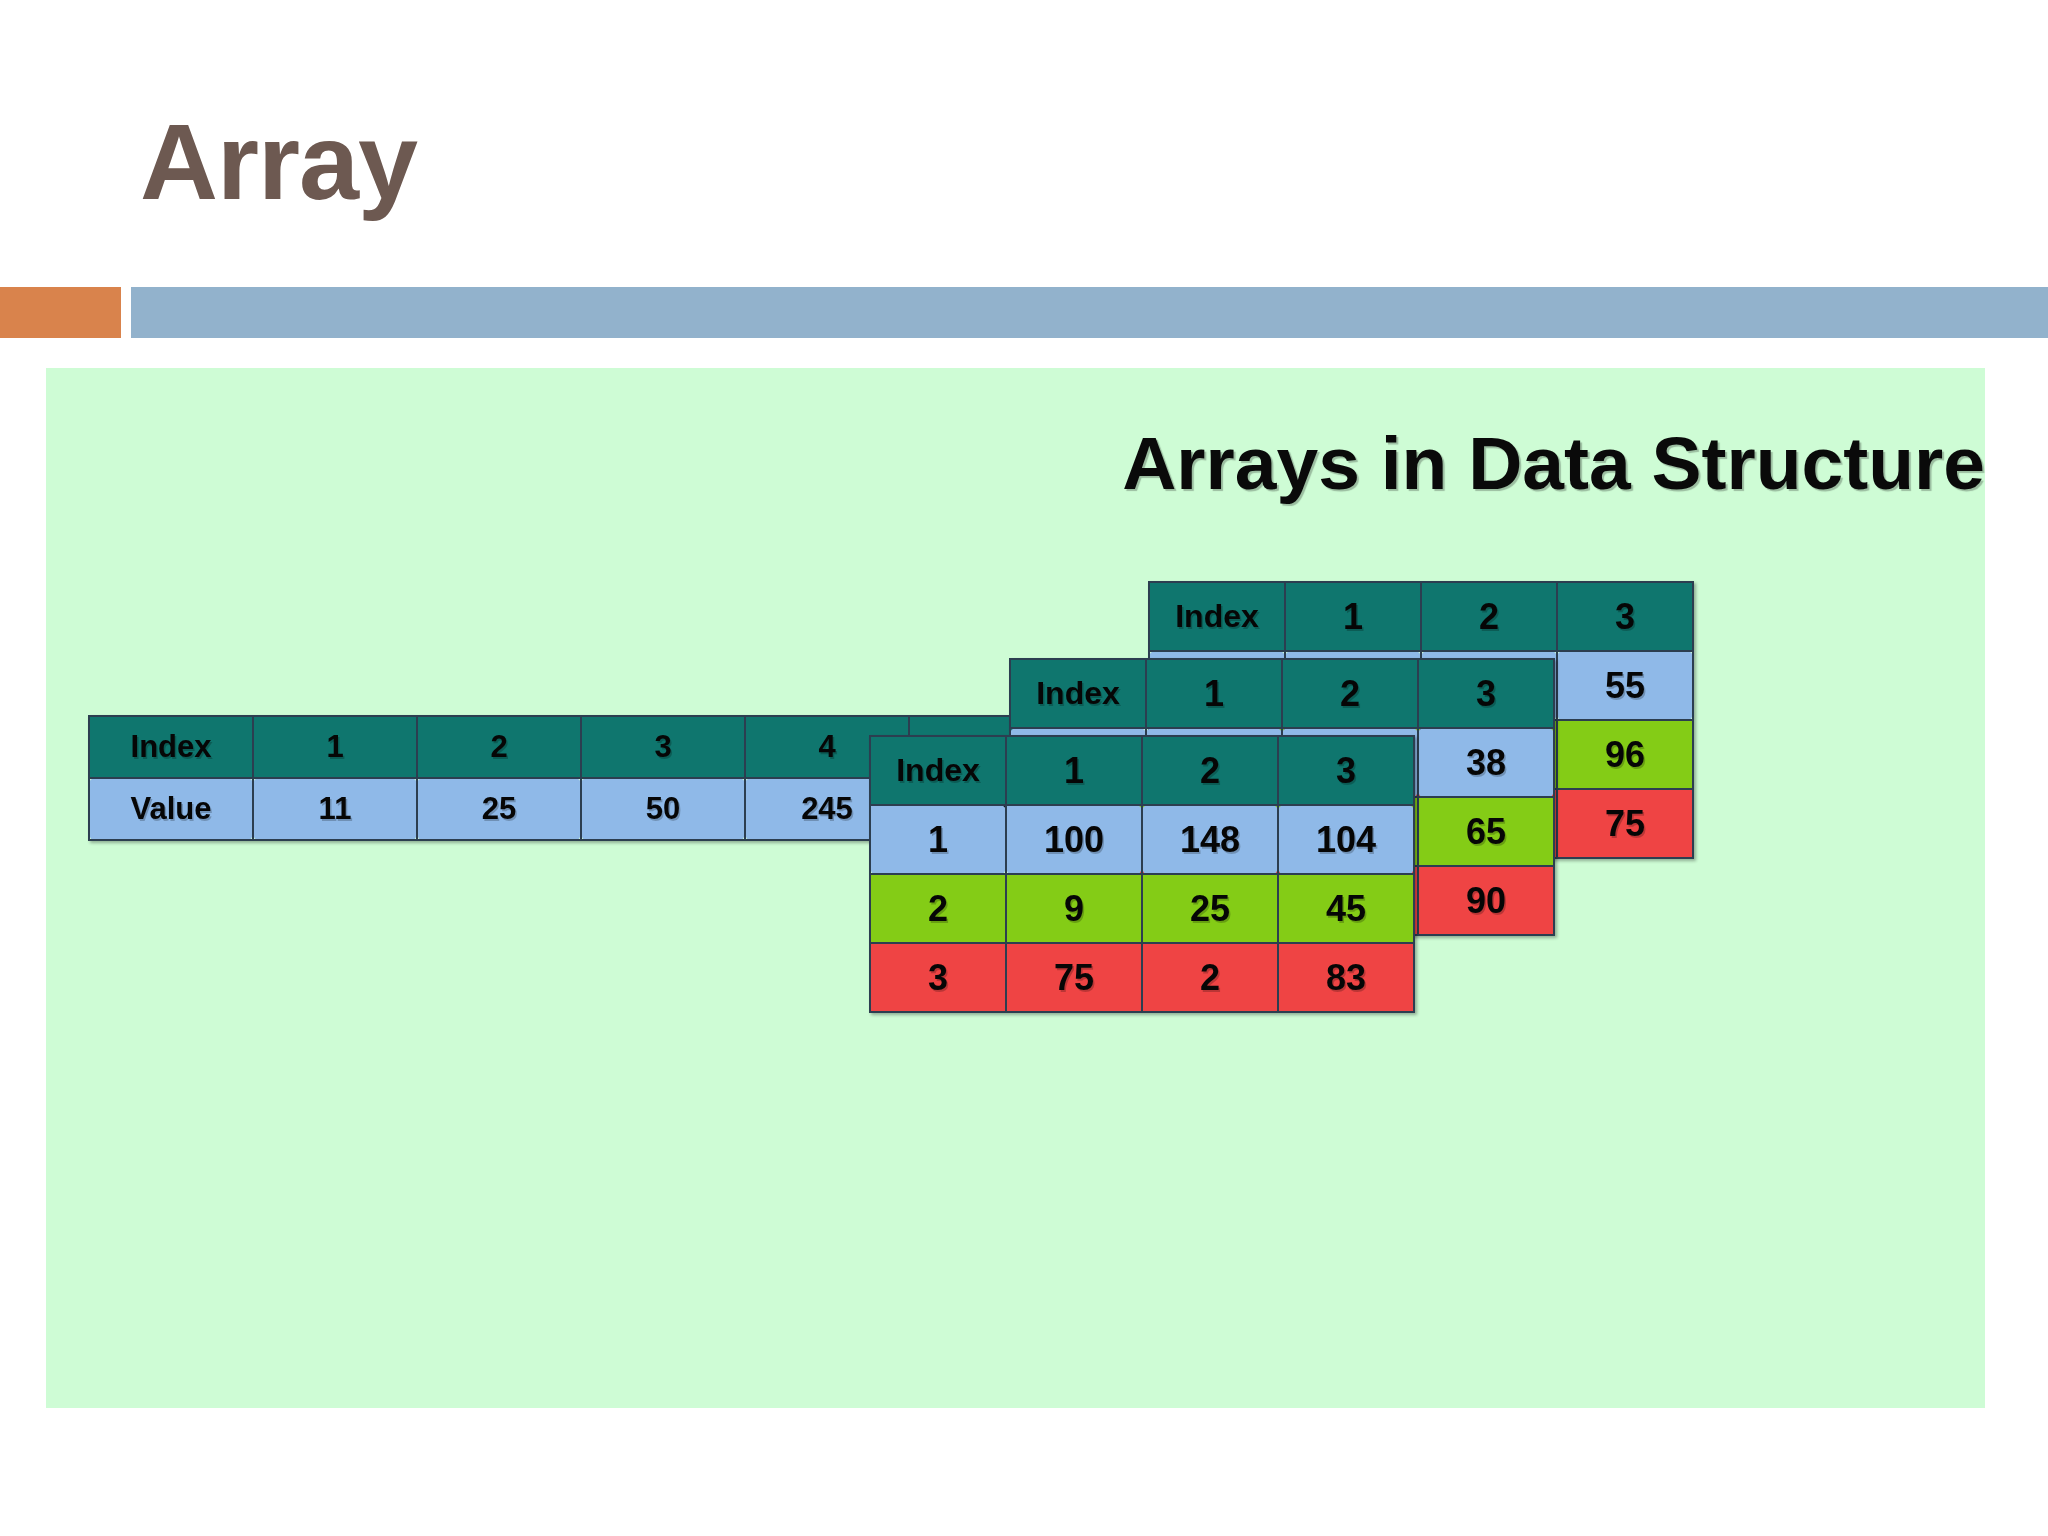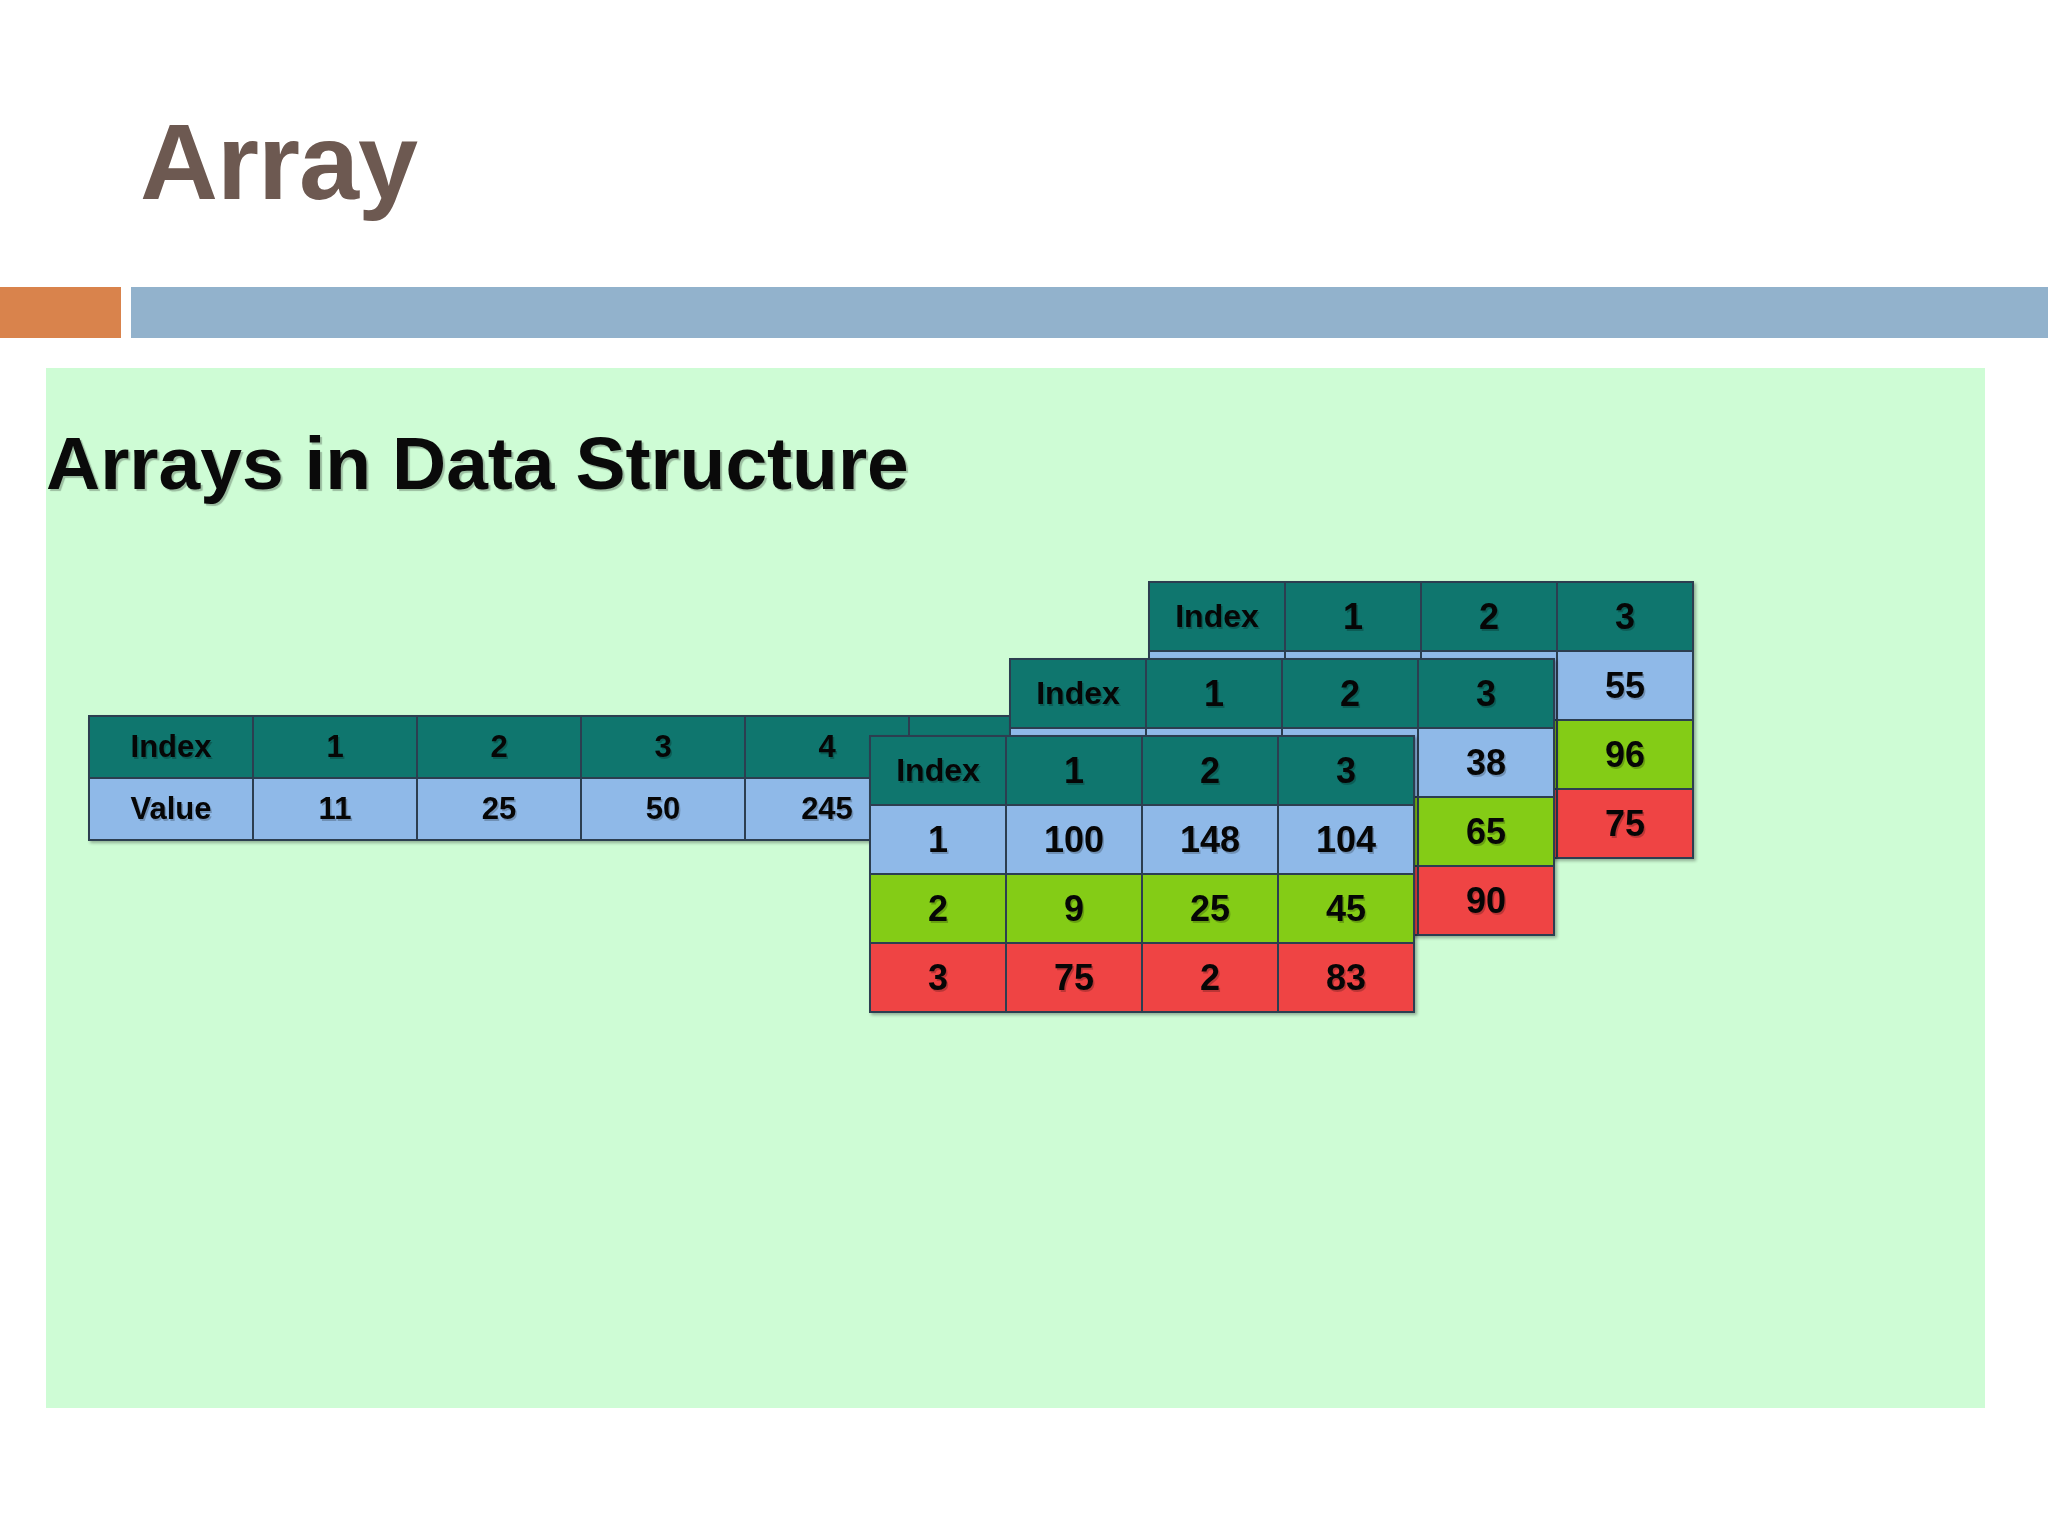--- a/index.html
+++ b/index.html
@@ -53,21 +53,21 @@
     width: 1939px;
     height: 1040px;
     background: #CEFCD5;
   }
 
   #diagram-title {
     position: absolute;
     left: 0;
     top: 52px;
     width: 100%;
-    text-align: left;
+    text-align: right;
     font-size: 75px;
     font-weight: bold;
     color: #0a0a0a;
     letter-spacing: 0px;
     text-shadow: 2px 2px 1px rgba(0,0,0,0.25);
     font-family: "Liberation Sans", sans-serif;
   }
 
   
   .caption-box {
@@ -108,21 +108,21 @@
   .array-table td {
     border: 2px solid #2c3e50;
     text-align: center;
     vertical-align: middle;
     font-weight: bold;
     color: #060606;
     text-shadow: 1.5px 1.5px 0px rgba(0,0,0,0.22);
     padding: 0;
   }
   .hdr      { background: #0f766e; }
-  .band-a   { background: #8FB9E8; }
+  .band-a   { background: #8FB9E8; border-radius: 6px; }
   .band-b   { background: #84cc16; }
   .band-c   { background: #ef4444; }
 
   
   #table-one-dim {
     left: 42px;
     top: 347px;
   }
   #table-one-dim td {
     width: 162px;

